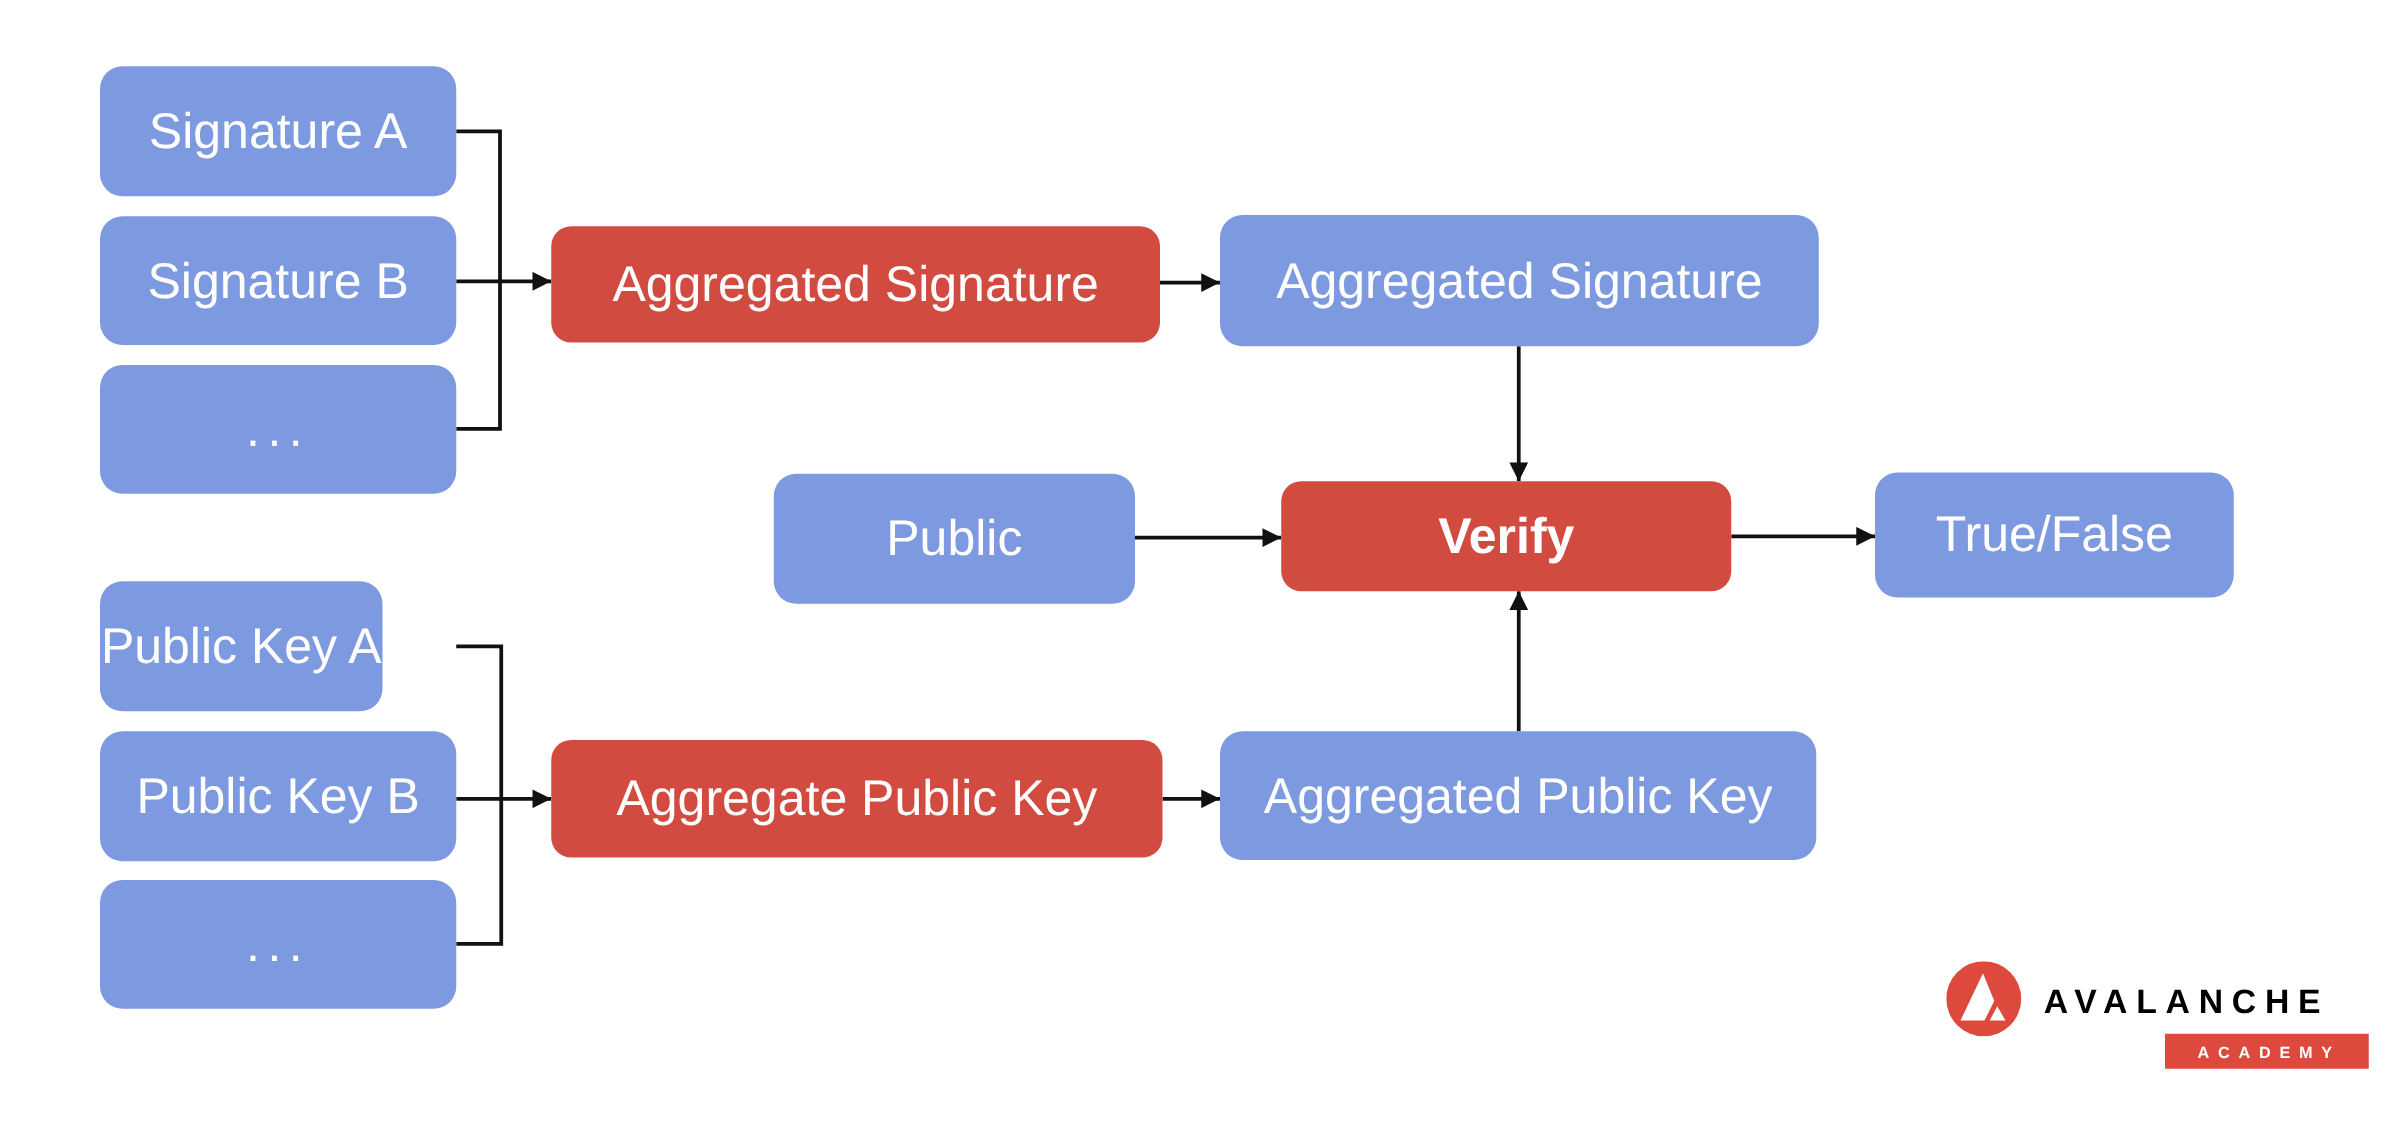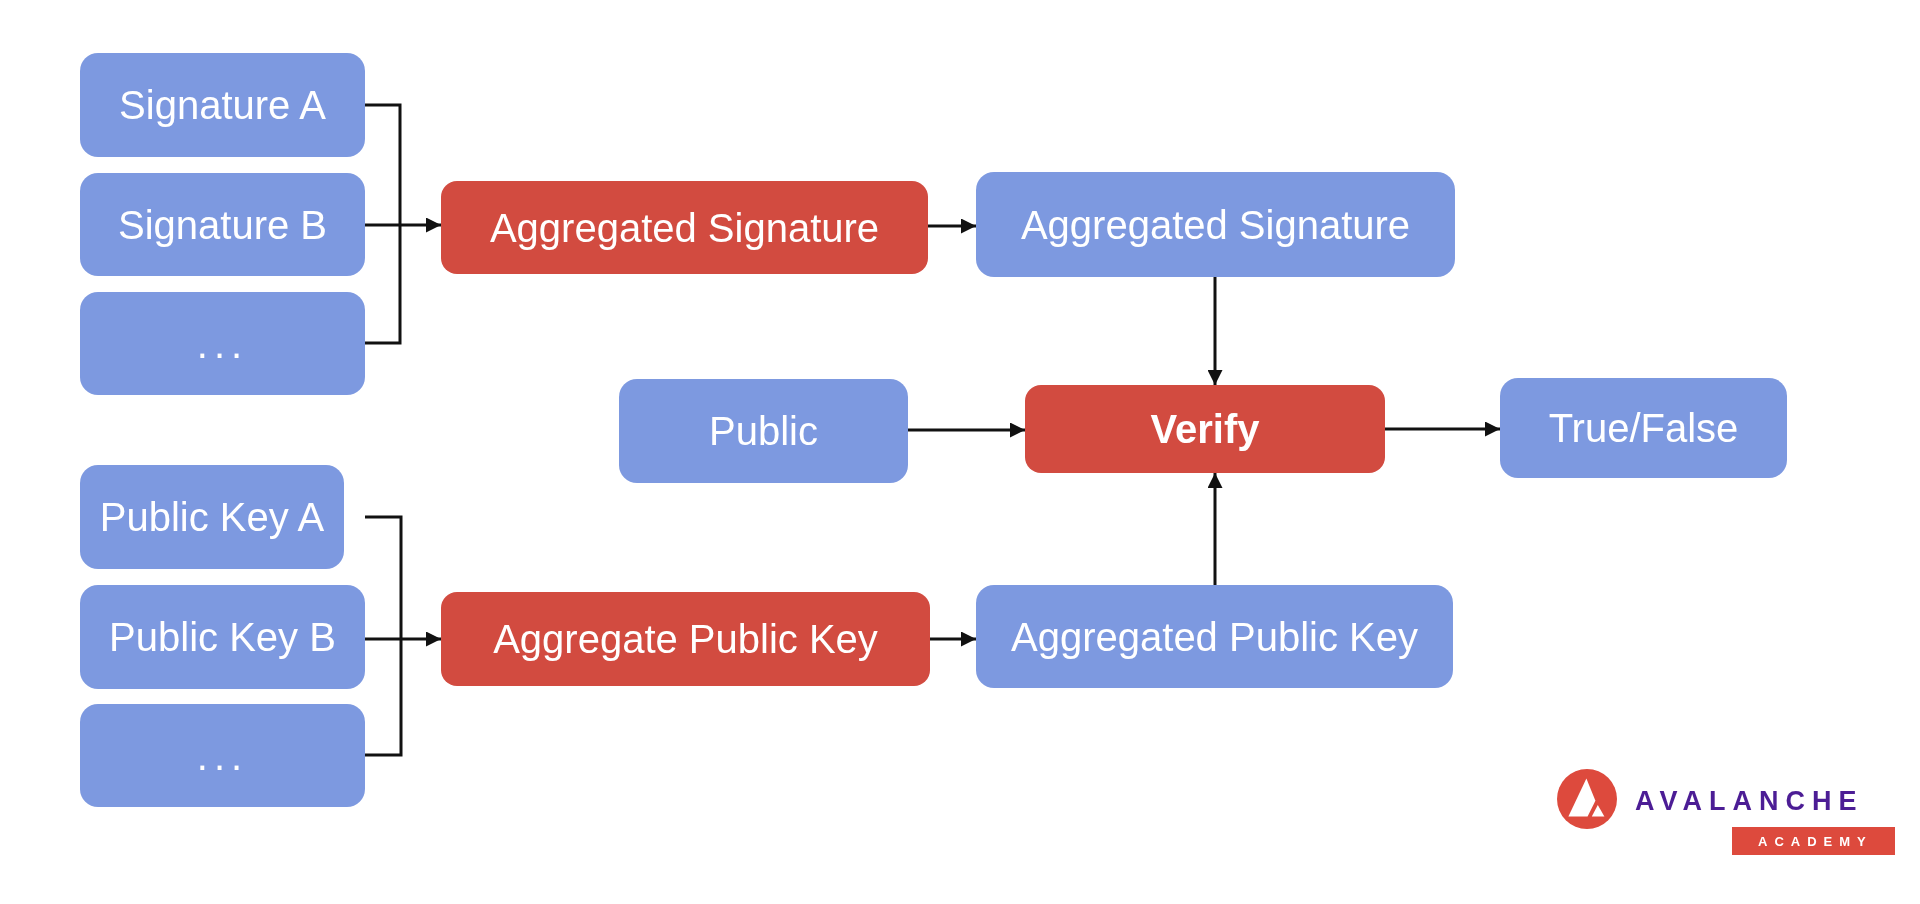--- a/index.html
+++ b/index.html
@@ -35,21 +35,21 @@
   }
   .blue { background: #7d99e0; border-radius: 18px; }
   .red  { background: #d24b40; }
   .bold { font-weight: bold; }
   .dots { letter-spacing: 6px; }
 
   
   #n-signature-a        { left:  80px; top:  53px; width: 285px; height: 104px; }
   #n-signature-b        { left:  80px; top: 173px; width: 285px; height: 103px; }
   #n-signature-more     { left:  80px; top: 292px; width: 285px; height: 103px; }
-  #n-public-key-a       { left:  80px; top: 465px; width: 264px; height: 104px; }
+  #n-public-key-a       { left:  80px; top: 465px; width: 226px; height: 104px; }
   #n-public-key-b       { left:  80px; top: 585px; width: 285px; height: 104px; }
   #n-public-key-more    { left:  80px; top: 704px; width: 285px; height: 103px; }
   #n-aggregate-signature   { left: 441px; top: 181px; width: 487px; height:  93px; }
   #n-aggregated-signature  { left: 976px; top: 172px; width: 479px; height: 105px; }
   #n-message            { left: 619px; top: 379px; width: 289px; height: 104px; }
   #n-verify             { left:1025px; top: 385px; width: 360px; height:  88px; }
   #n-true-false         { left:1500px; top: 378px; width: 287px; height: 100px; }
   #n-aggregate-public-key  { left: 441px; top: 592px; width: 489px; height:  94px; }
   #n-aggregated-public-key { left: 976px; top: 585px; width: 477px; height: 103px; }
 
@@ -60,21 +60,21 @@
     width: 360px; height: 110px;
   }
   #logo-circle {
     position: absolute;
     left: 17px; top: 9px;
     width: 60px; height: 60px;
   }
   #logo-brand {
     position: absolute;
     left: 95px; top: 26px;
-    color: #4c1d95;
+    color: #000000;
     font-size: 27px;
     font-weight: 600;
     letter-spacing: 7px;
     white-space: nowrap;
   }
   #logo-badge {
     position: absolute;
     left: 192px; top: 67px;
     height: 28px;
     background: #dd4a3d;

